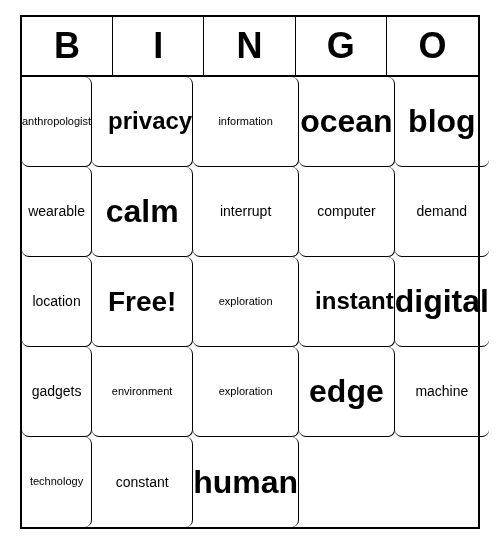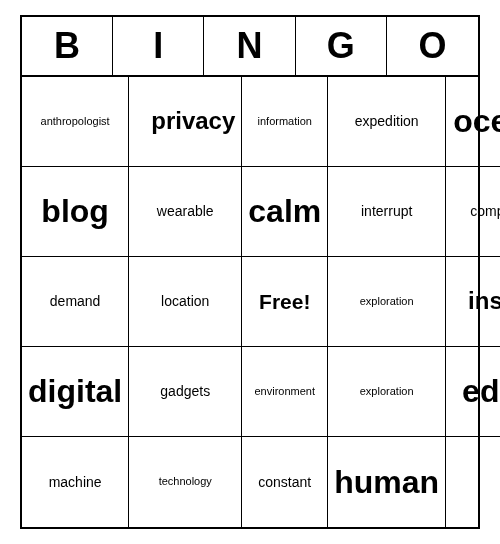--- a/index.html
+++ b/index.html
@@ -47,21 +47,22 @@
     }
 
     .bingo-cell {
       border-right: 1px solid #000;
       border-bottom: 1px solid #000;
       display: flex;
       align-items: center;
       justify-content: center;
       text-align: center;
       min-height: 90px;
-      padding: 6px;
+      padding: 0;
+      border-radius: 7px;
     }
 
     .bingo-cell:nth-child(5n) {
       border-right: none;
     }
 
     .bingo-grid .bingo-cell:nth-child(n+21) {
       border-bottom: none;
     }
 
@@ -82,21 +83,21 @@
       font-weight: bold;
       margin-left: 16px;
     }
 
     .size-xlarge {
       font-size: 32px;
       font-weight: bold;
     }
 
     .free-cell {
-      font-size: 21px;
+      font-size: 28px;
       font-weight: bold;
     }
   </style>
 </head>
 <body>
 
 <div class="bingo-card">
   <div class="bingo-header">
   <div class="bingo-header-cell">B</div>
       <div class="bingo-header-cell">I</div>
@@ -106,23 +107,20 @@
     </div>
   <div class="bingo-grid">
   <div class="bingo-cell">
         <span class="cell-text size-small">anthropologist</span>
       </div>
       <div class="bingo-cell">
         <span class="cell-text size-large">privacy</span>
       </div>
       <div class="bingo-cell">
         <span class="cell-text size-small">information</span>
-      </div>
-      <div class="bingo-cell">
-        <span class="cell-text size-medium">expedition</span>
       </div>
       <div class="bingo-cell">
         <span class="cell-text size-xlarge">ocean</span>
       </div>
       <div class="bingo-cell">
         <span class="cell-text size-xlarge">blog</span>
       </div>
       <div class="bingo-cell">
         <span class="cell-text size-medium">wearable</span>
       </div>

